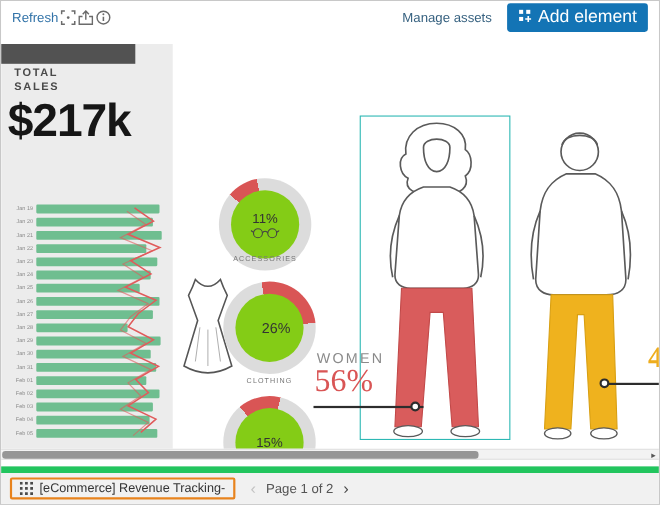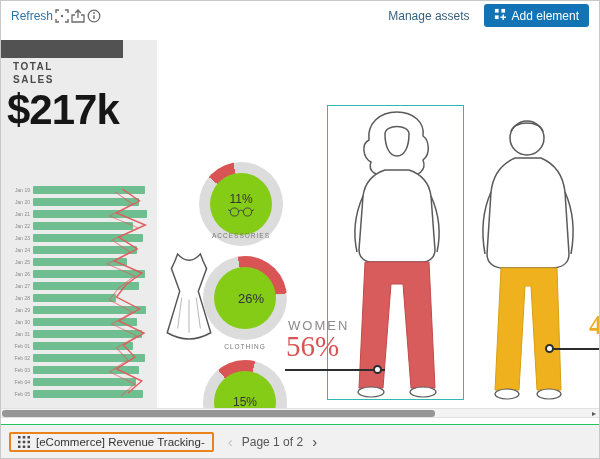--- a/index.html
+++ b/index.html
@@ -14,21 +14,21 @@
     display:flex; align-items:center; justify-content:space-between;
     padding:0 10px; background:#fff;
   }
   .toolbar-left { display:flex; align-items:center; gap:2px; }
   .refresh-link { color:#3273a8; font-size:12px; cursor:pointer; }
   .tool-icon { width:14px; height:14px; display:inline-flex; color:#6b6b6b; cursor:pointer; }
   .toolbar-right { display:flex; align-items:center; gap:14px; }
   .manage-assets-link { color:#35607f; font-size:12px; cursor:pointer; }
   .add-btn {
     display:flex; align-items:flex-end; gap:6px;
-    background:var(--accent-blue,#1374b5); color:#fff; font-size:12px;
+    background:var(--accent-blue,#1374b5); color:#fff; font-size:16px;
     padding:4px 10px; border-radius:3px; border:none; cursor:pointer;
   }
   
   .canvas { position:absolute; left:0; right:0; top:29px; height:378px; overflow:hidden; background:#fff; }
   .dark-strip { position:absolute; left:0; top:10px; width:122px; height:18px; background:#525252; }
   .left-panel { position:absolute; left:0; top:10px; width:156px; height:368px; background:#ececec; }
   .total-label { position:absolute; left:12px; top:30px; font-size:10px; font-weight:700; color:#4a4a4a; letter-spacing:1.5px; line-height:13px; }
   .total-value { position:absolute; left:6px; top:56px; font-size:42px; font-weight:700; color:#161616; letter-spacing:-1px; }
   .bar-rows { position:absolute; left:8px; top:154px; width:142px; }
   .bar-row { display:flex; align-items:center; height:12px; }
@@ -67,21 +67,21 @@
   .annot-dot-man { left:544px; top:314px; }
   .man-pct-partial { position:absolute; left:588px; top:280px; font-size:27px; font-weight:700;
                      font-family:"Liberation Serif", serif; color:var(--accent-yellow,#eead1e); }
   
   .hscroll { position:absolute; left:0; right:0; top:407px; height:10px; background:#f3f3f3;
              border-top:1px solid #e2e2e2; border-bottom:1px solid #e2e2e2; }
   .hscroll-thumb { position:absolute; left:1px; top:1px; height:7px; width:433px; background:#969696; border-radius:3px; cursor:pointer; }
   .hscroll-arrow { position:absolute; right:3px; top:0; font-size:8px; color:#555; line-height:9px; cursor:pointer; }
   
   .footer { position:absolute; left:0; right:0; top:423px; height:34px; background:#f1f1f1;
-            border-top:1px solid #22c55e; display:flex; align-items:center; padding:0 8px; gap:14px; }
+            border-top:6px solid #22c55e; display:flex; align-items:center; padding:0 8px; gap:14px; }
   .dash-tab { display:flex; align-items:center; gap:6px; border:2px solid var(--tab-highlight-orange,#e8831d);
               border-radius:2px; padding:2px 7px; background:#f1f1f1; cursor:pointer; }
   .tab-label { font-size:11.5px; color:#333; white-space:nowrap; }
   .pager { display:flex; align-items:center; gap:9px; }
   .chev { font-size:15px; line-height:1; cursor:pointer; }
   .chev-left { color:#c3c3c3; }
   .chev-right { color:#4a4a4a; }
   .page-label { font-size:12px; color:#555; }
 </style>
 </head>

